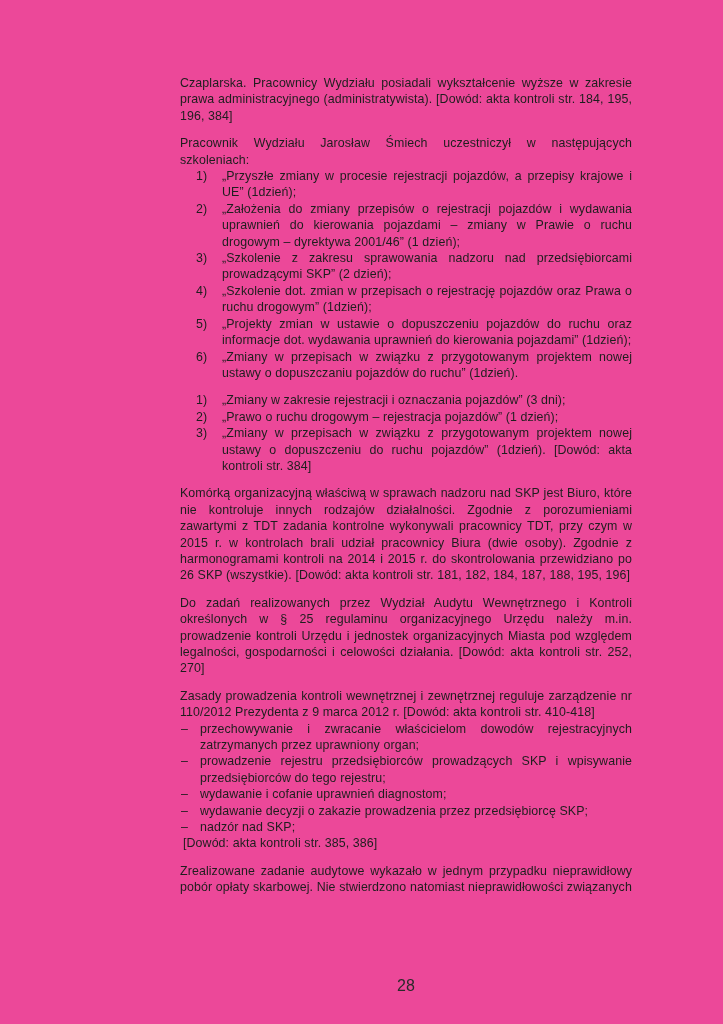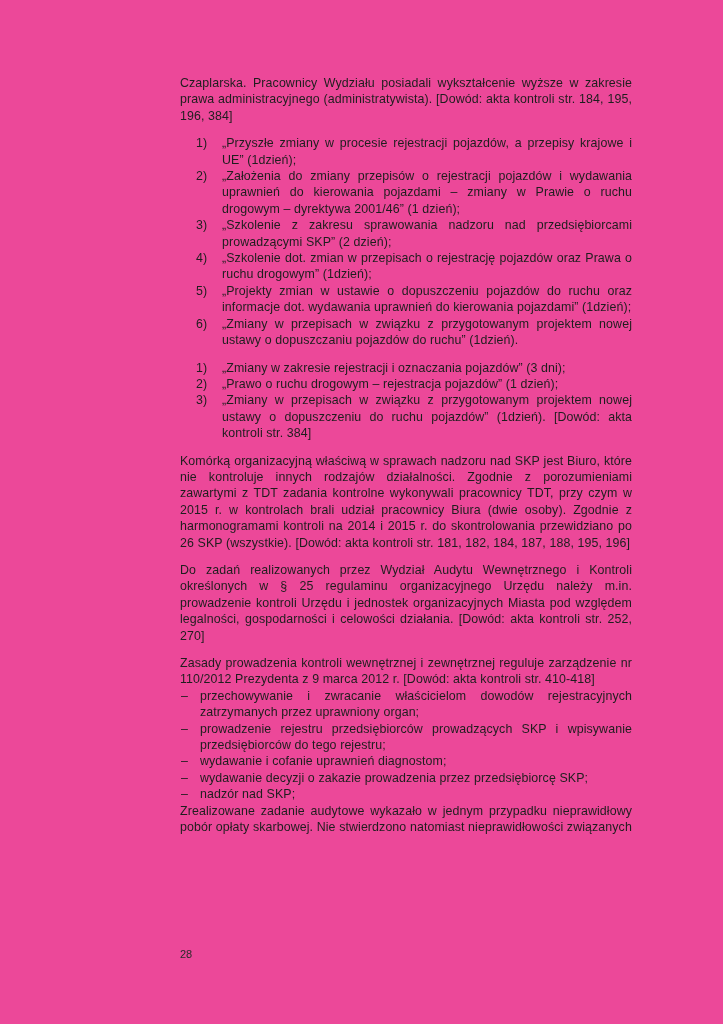--- a/index.html
+++ b/index.html
@@ -58,33 +58,34 @@
     text-align: left;
   }
   .list.dash .marker {
     flex: 0 0 19px;
     margin-left: 1px;
     text-align: left;
   }
   .footer {
     position: absolute;
     left: 180px;
-    top: 948px;
+    top: 977px;
     width: 452px;
-    text-align: left;
-    font-size: 11px;
+    text-align: center;
+    font-size: 16px;
     color: #2a2a2a;
   }
 </style>
 </head>
 <body>
 
 <div class="page">
   <div class="content">
       <p class="block">Czaplarska. Pracownicy Wydziału posiadali wykształcenie wyższe w zakresie prawa administracyjnego (administratywista). [Dowód: akta kontroli str. 184, 195, 196, 384]</p>
+      <p class="block tight">Pracownik Wydziału Jarosław Śmiech uczestniczył w następujących szkoleniach:</p>
       <div class="list numbered">
         <div class="item">
           <span class="marker">1)</span>
           <span class="itext">„Przyszłe zmiany w procesie rejestracji pojazdów, a przepisy krajowe i UE” (1dzień);</span>
         </div>
         <div class="item">
           <span class="marker">2)</span>
           <span class="itext">„Założenia do zmiany przepisów o rejestracji pojazdów i wydawania uprawnień do kierowania pojazdami – zmiany w Prawie o ruchu drogowym – dyrektywa 2001/46” (1 dzień);</span>
         </div>
         <div class="item">
@@ -136,18 +137,19 @@
         </div>
         <div class="item">
           <span class="marker">–</span>
           <span class="itext">wydawanie decyzji o zakazie prowadzenia przez przedsiębiorcę SKP;</span>
         </div>
         <div class="item">
           <span class="marker">–</span>
           <span class="itext">nadzór nad SKP;</span>
         </div>
       </div>
+      <p class="block indent">[Dowód: akta kontroli str. 385, 386]</p>
       <p class="block">Zrealizowane zadanie audytowe wykazało w jednym przypadku nieprawidłowy pobór opłaty skarbowej. Nie stwierdzono natomiast nieprawidłowości związanych</p>
     </div>
   <div class="footer">
     <span>28</span>
   </div>
 </div>
 
 </body></html>

